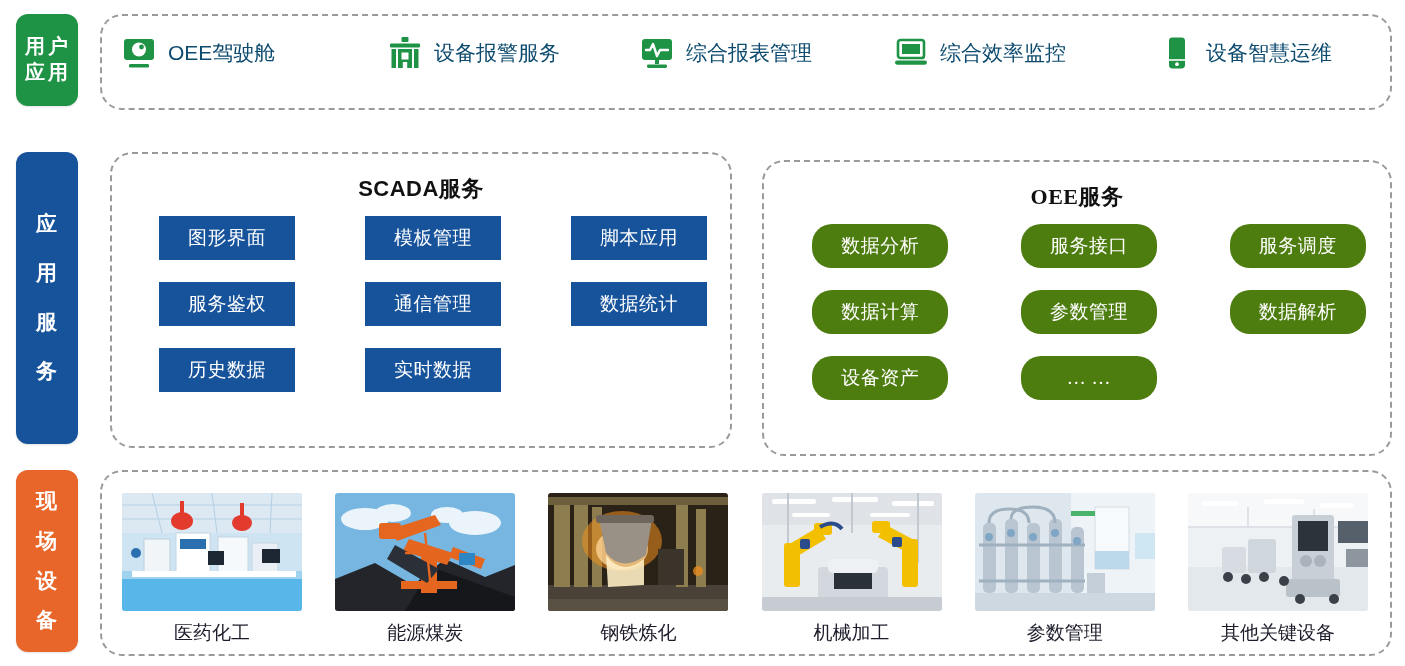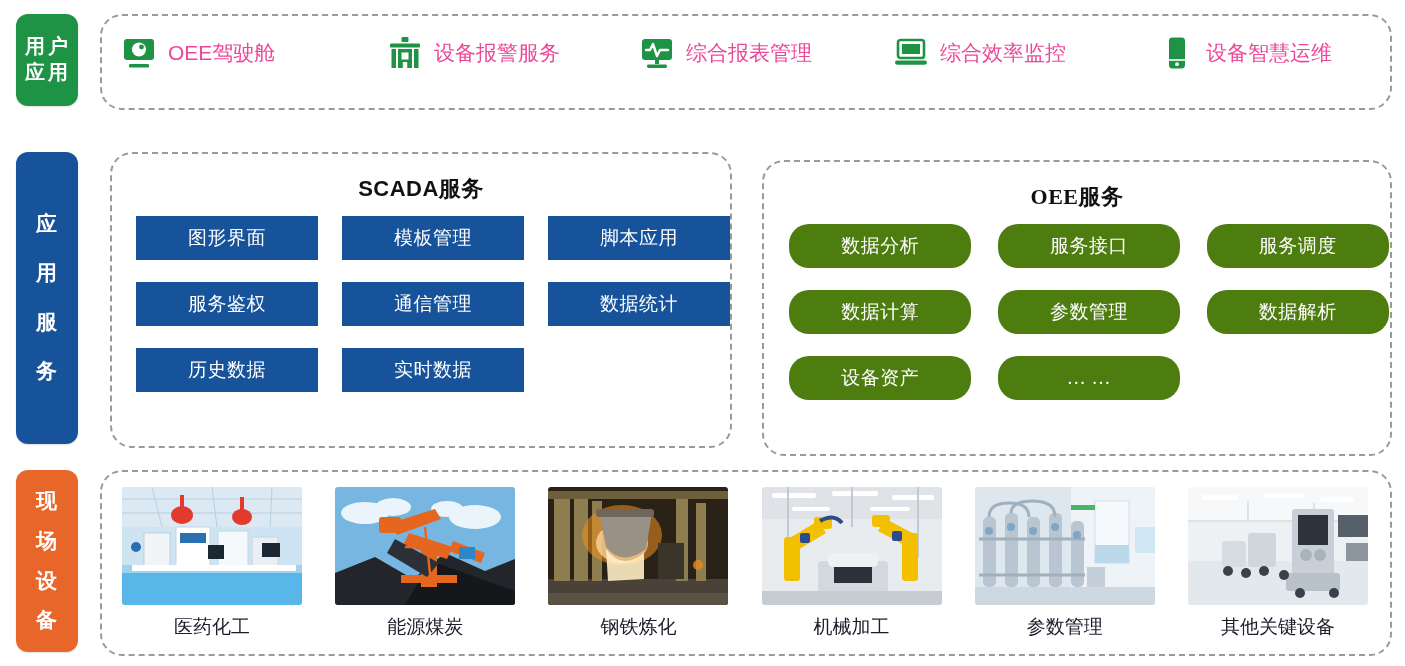--- a/index.html
+++ b/index.html
@@ -36,51 +36,51 @@
   }
   #apps-band{left:100px;top:14px;width:1288px;height:92px;}
   #scada-box{left:110px;top:152px;width:618px;height:292px;}
   #oee-box{left:762px;top:160px;width:626px;height:292px;font-family:Liberation Serif, serif;}
   #field-band{left:100px;top:470px;width:1288px;height:182px;}
 
   
   .app-item{
     position:absolute;top:36px;display:flex;align-items:center;gap:12px;
   }
-  .app-label{font-size:21px;color:#ec4899;white-space:nowrap;}
+  .app-label{font-size:21px;color:#0c4a6e;white-space:nowrap;}
   .app-ico{width:34px;height:34px;flex:0 0 34px;display:block;}
 
   
   .sec-title{
     position:absolute;width:100%;text-align:center;top:20px;left:0;
     font-size:22px;font-weight:700;color:#111111;letter-spacing:.5px;
   }
 
   
   .chips{
     position:absolute;left:0;top:62px;width:100%;
     display:grid;grid-template-columns:repeat(3,1fr);
     row-gap:22px;column-gap:0px;justify-items:center;
   }
   .chip{
-    width:182px;height:44px;display:flex;align-items:center;justify-content:center;
+    width:136px;height:44px;display:flex;align-items:center;justify-content:center;
     color:#ffffff;font-size:19px;letter-spacing:.5px;margin-left:24px;
   }
   .chip.blue{background:#16539b;}
   .chip.green{background:#4d7c0f;border-radius:20px;}
 
   
   .arrow-up{position:absolute;width:0;height:0;}
   #arrow-up-1{left:380px;top:110px;}
   #arrow-up-2{left:1062px;top:110px;}
   #arrow-right{left:724px;top:258px;}
 
   
   .eq-row{position:absolute;left:114px;top:480px;width:1262px;height:166px;
-          display:flex;align-items:center;justify-content:space-between;}
+          display:flex;align-items:flex-end;justify-content:space-between;}
   .eq-cell{width:196px;display:flex;flex-direction:column;align-items:center;}
   .eq-thumb{width:180px;height:118px;border-radius:3px;overflow:hidden;position:relative;display:block;}
   .eq-label{margin-top:9px;font-size:19px;color:#1c1c2b;white-space:nowrap;}
 </style>
 </head>
 <body>
 
 <div class="stage">
 
   <div class="vtab" id="tab-user">

